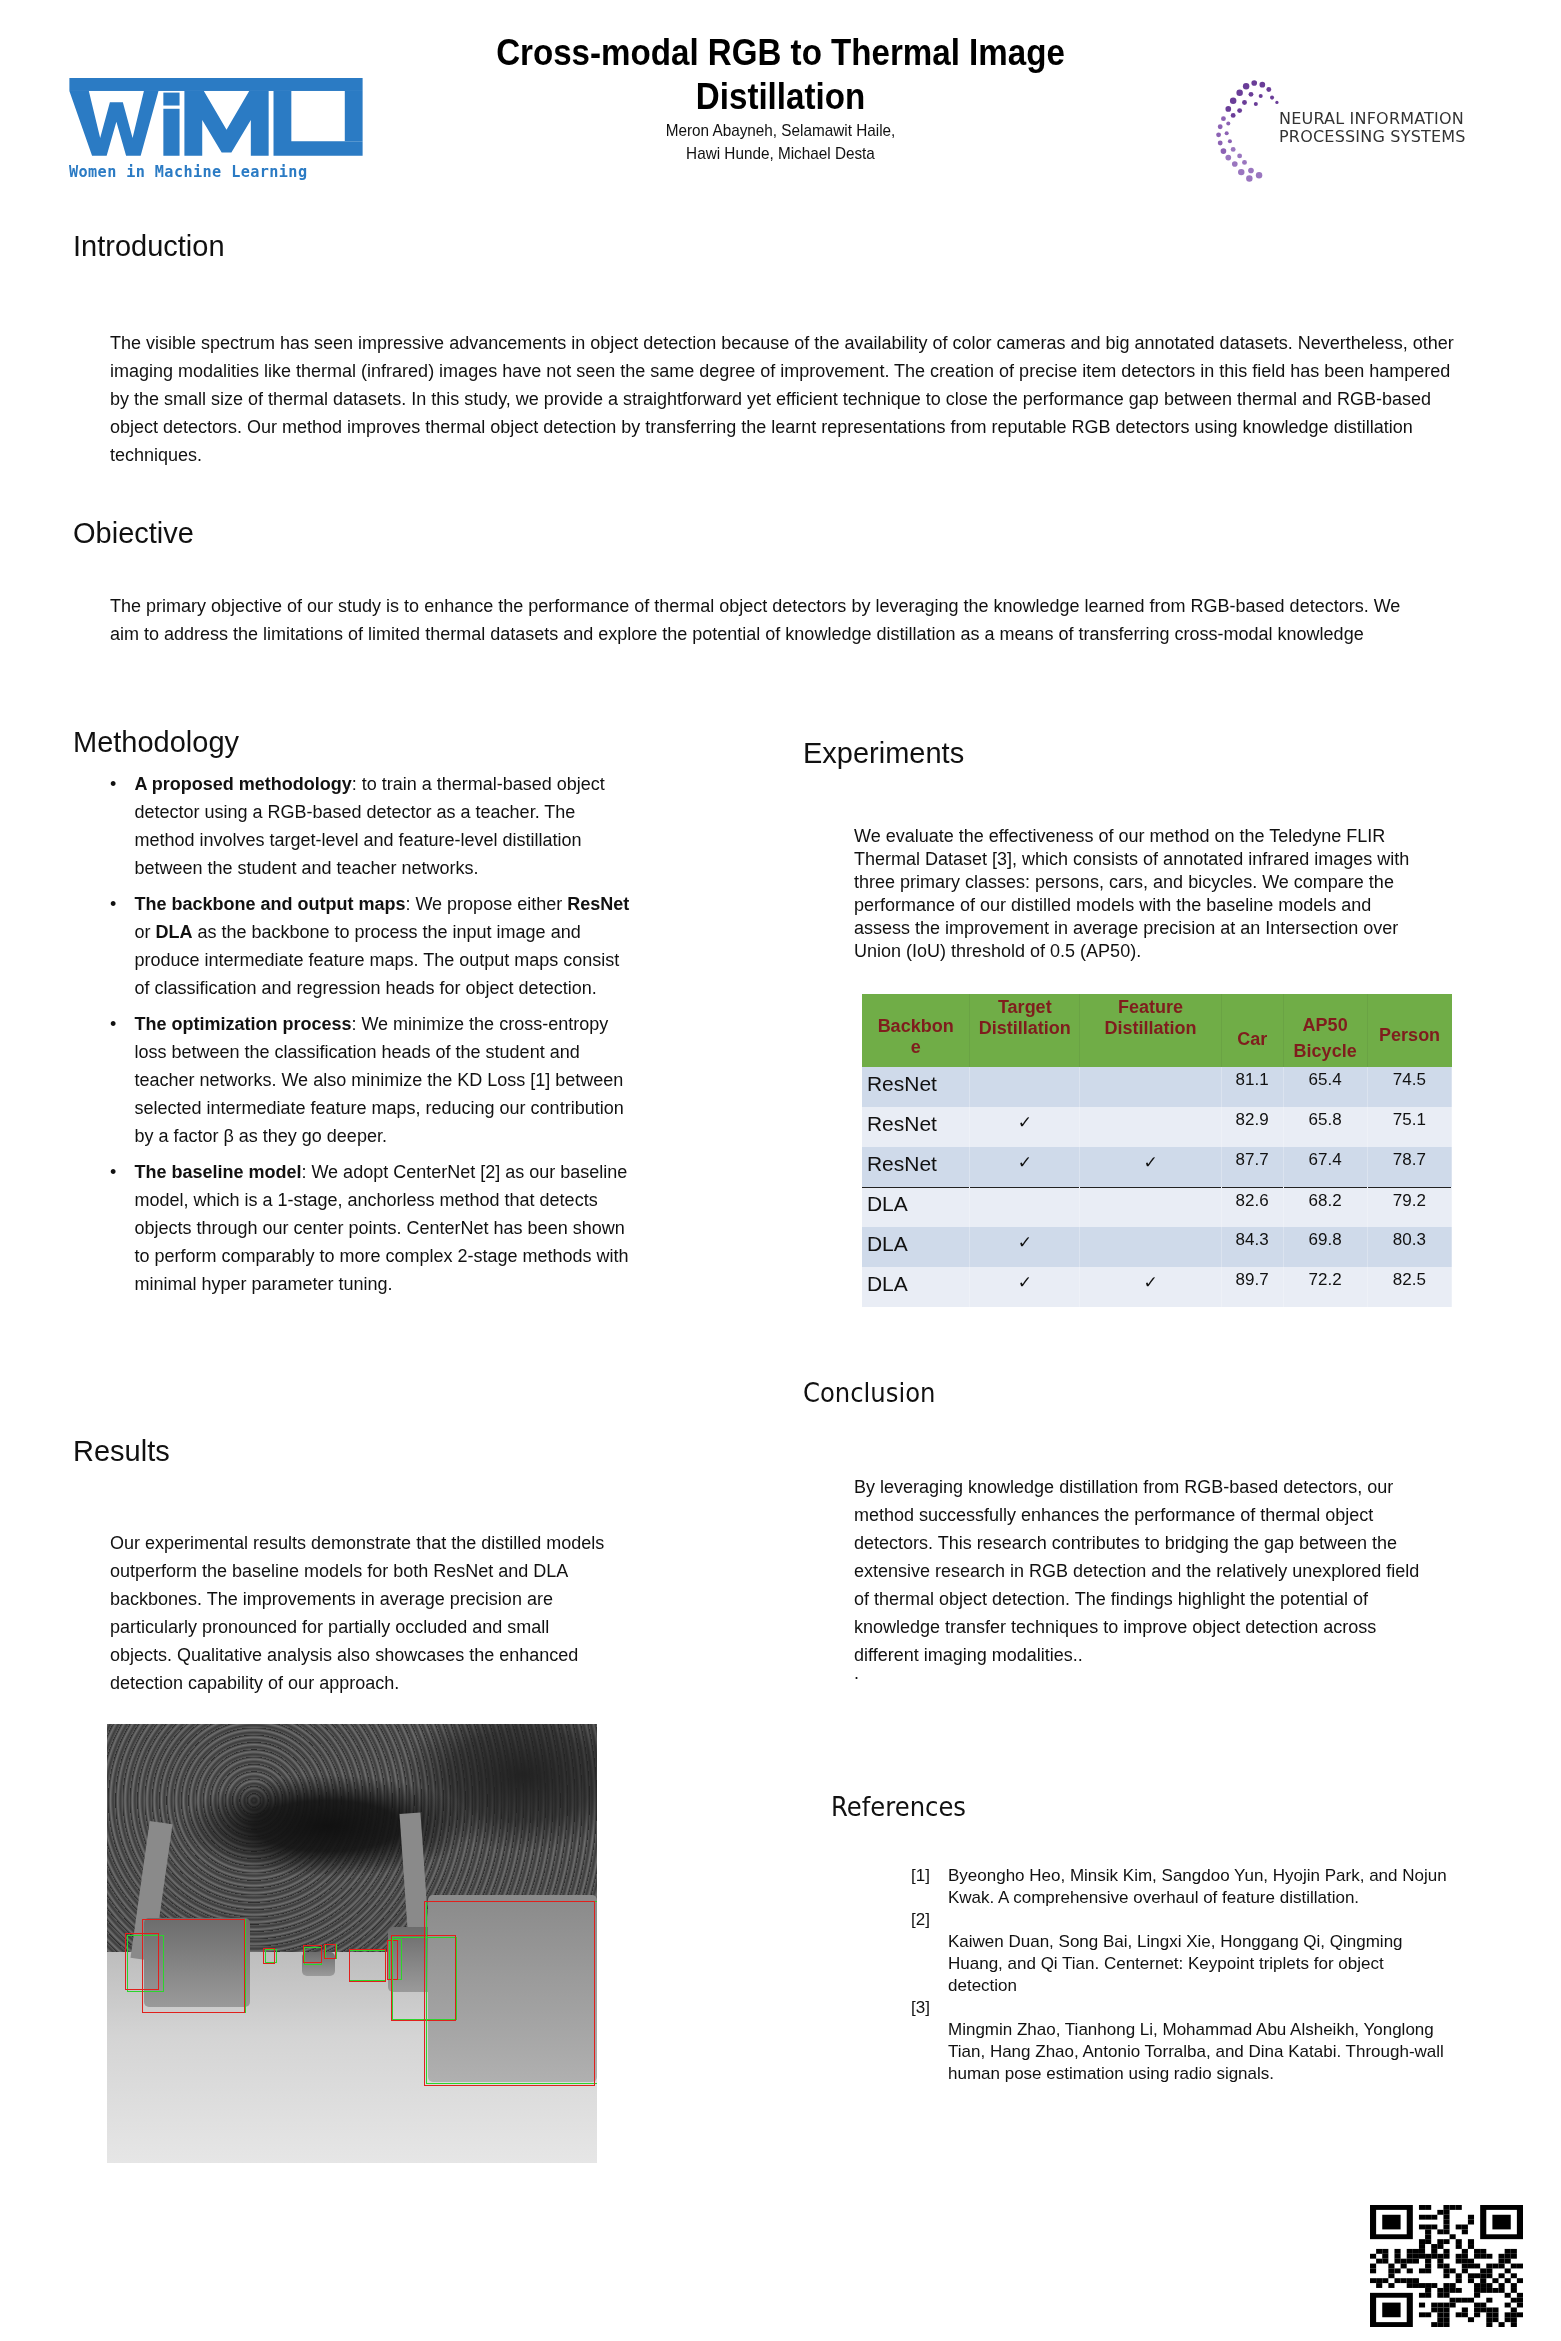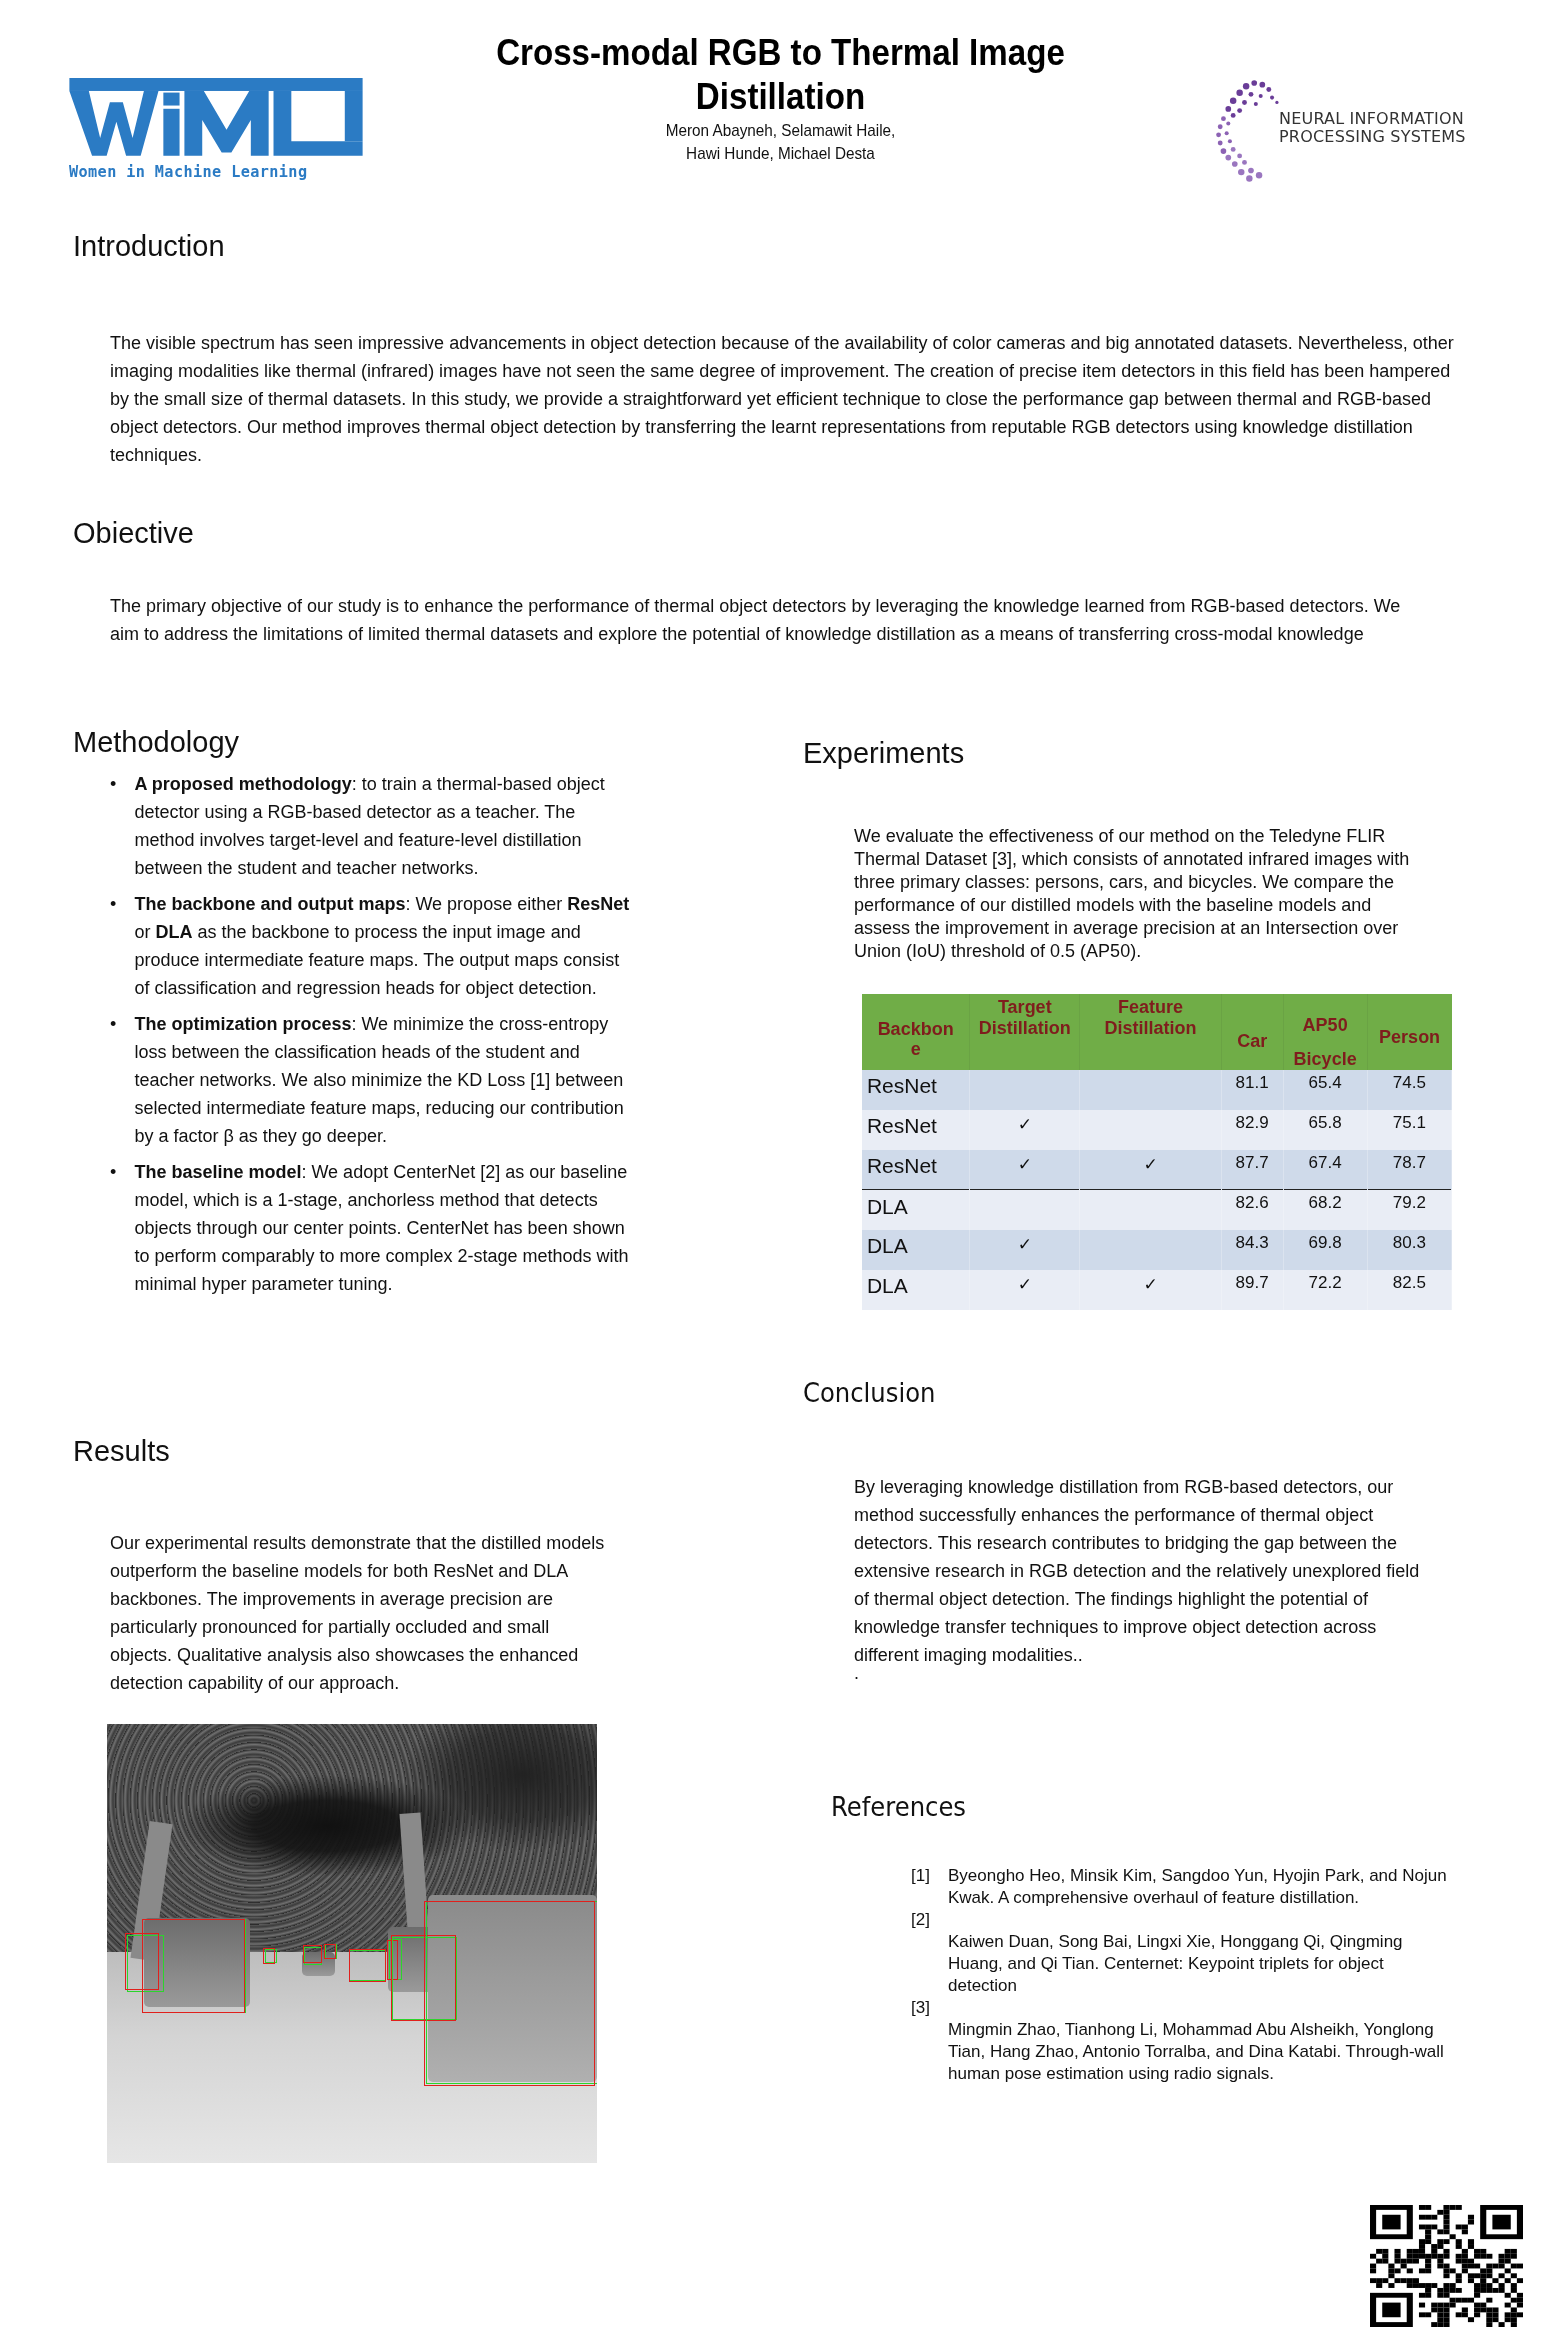--- a/index.html
+++ b/index.html
@@ -199,21 +199,21 @@
           <div>Target</div>
           <div>Distillation</div>
         </th>
       <th class="td2">
           <div>Feature</div>
           <div>Distillation</div>
         </th>
       <th class="car">Car</th>
       <th class="bic">
           <div>AP50</div>
-          <div style="margin-top:14px">Bicycle</div>
+          <div style="margin-top:6px">Bicycle</div>
         </th>
       <th class="per">Person</th>
     </tr>
   </thead>
   <tbody id="table-body">
       <tr>
         <td class="name">ResNet</td>
         <td class="chk"></td>
         <td class="chk"></td>
         <td class="num">81.1</td>

